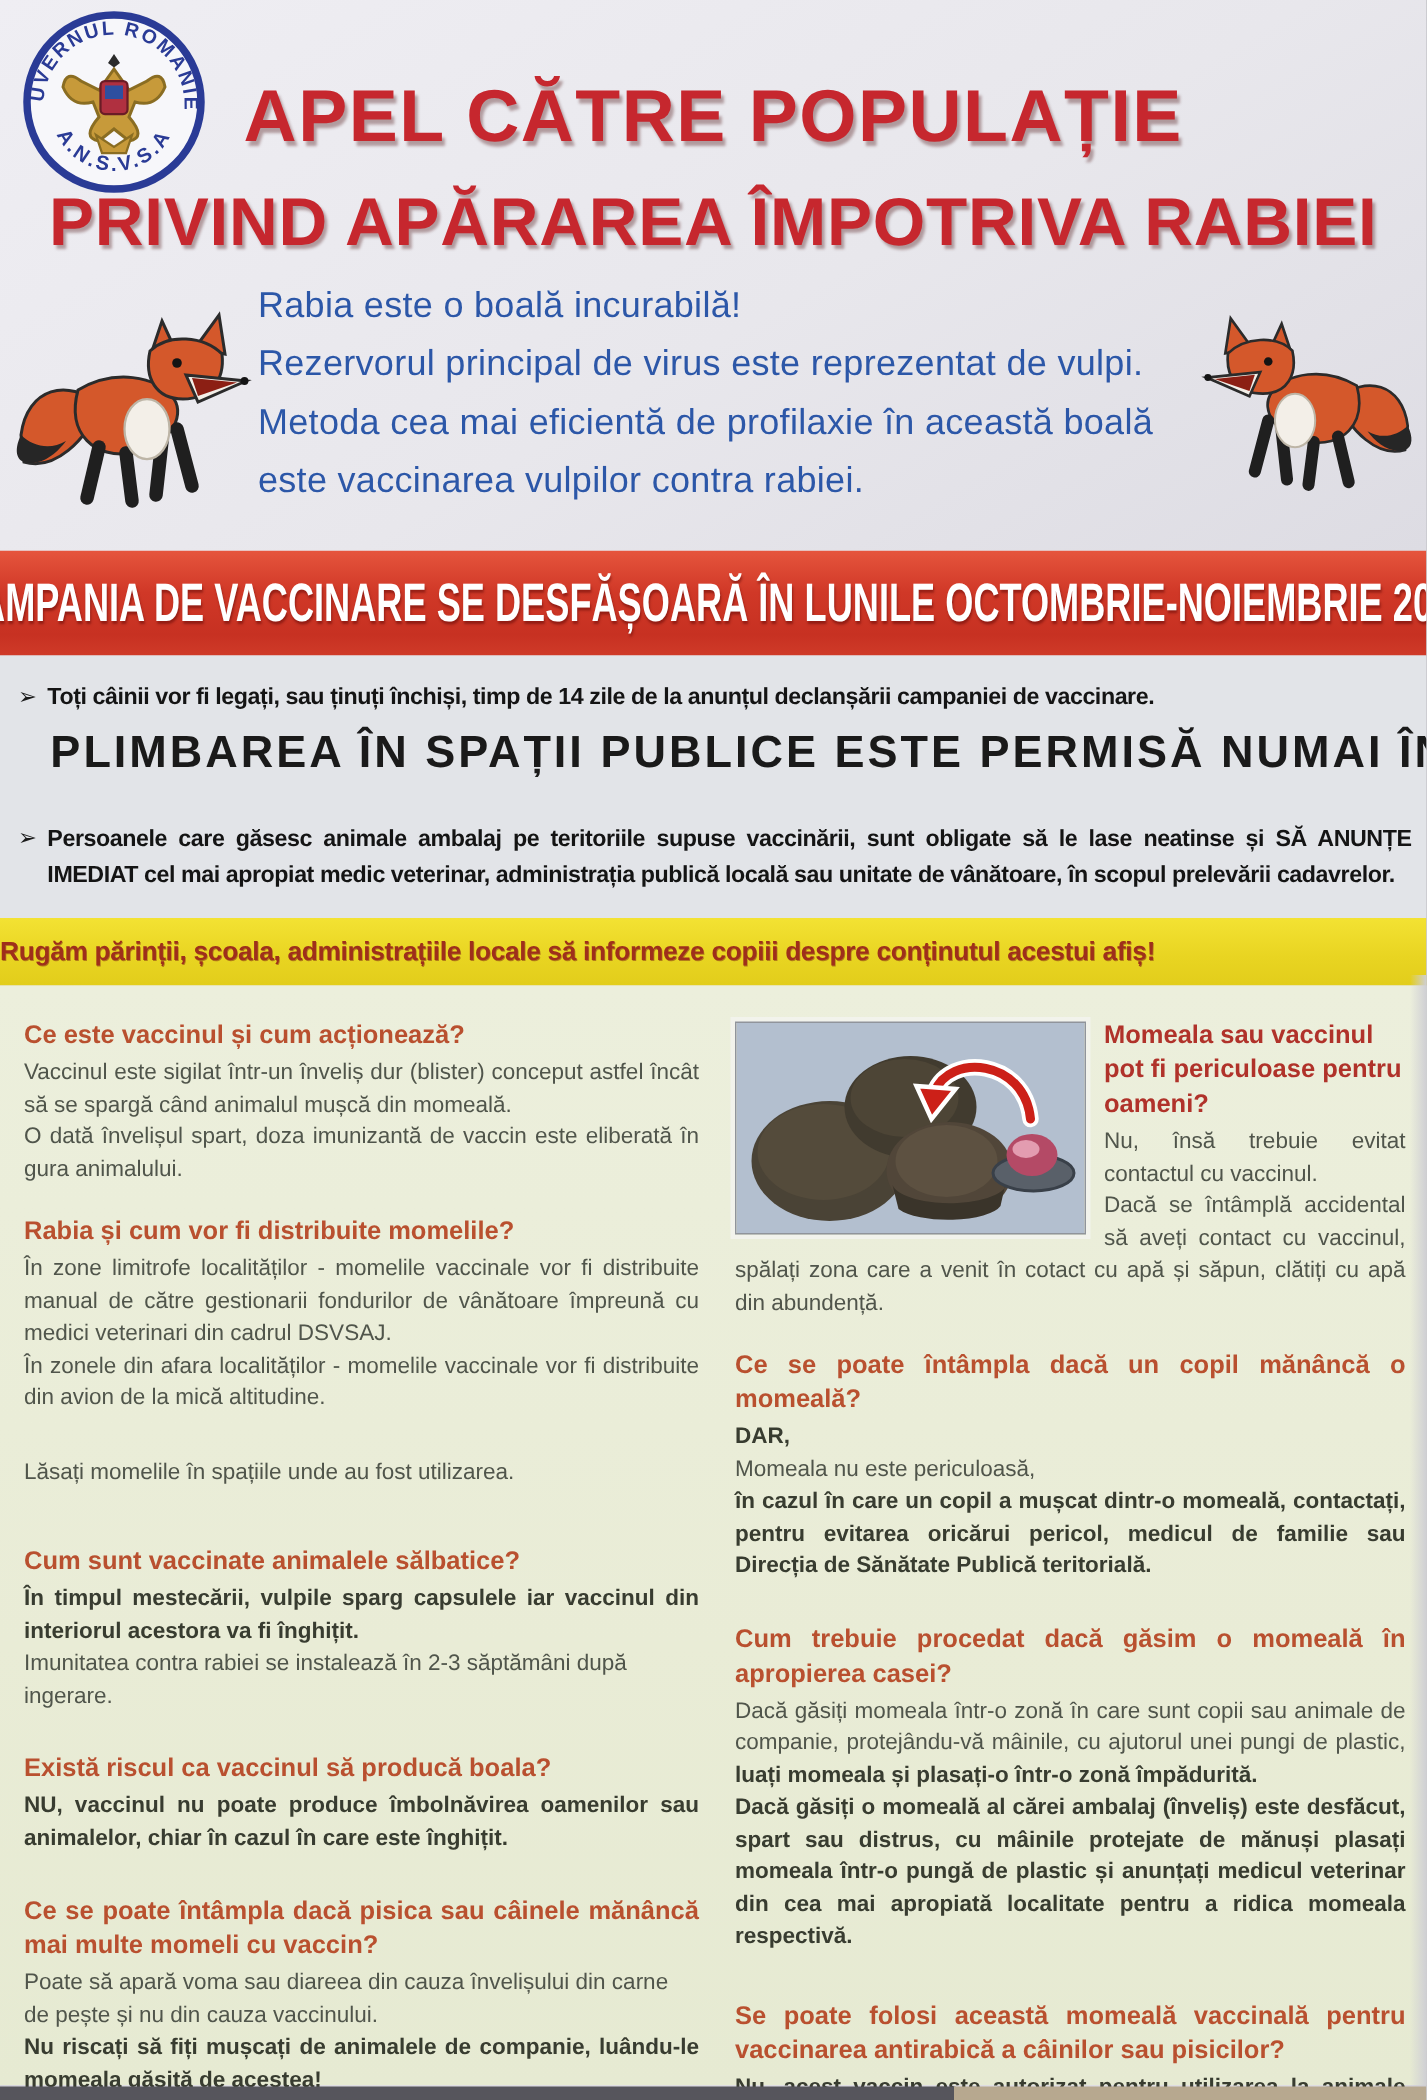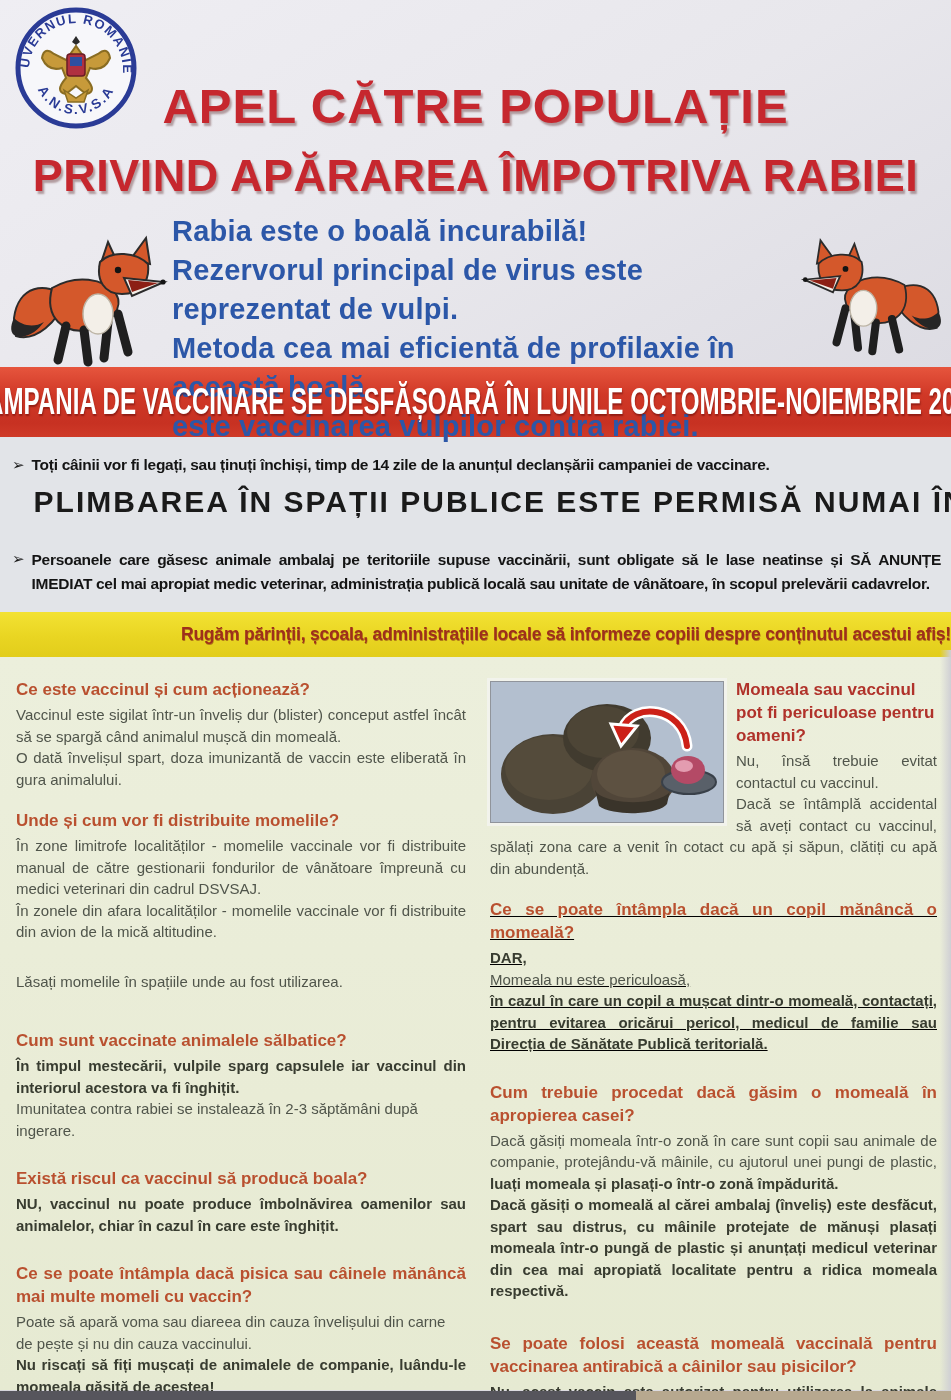--- a/index.html
+++ b/index.html
@@ -3,48 +3,48 @@
 <meta charset="utf-8">
 <style>
   html,body{margin:0;padding:0;background:#bdbdc2;}
   .page{position:relative;width:951px;height:1400px;margin:0 auto;overflow:hidden;
         font-family:"Liberation Sans",sans-serif;background:#e8e7ec;
         box-shadow:inset 0 0 60px rgba(120,120,130,.25);}
   
   .header{position:relative;height:367px;
           background:linear-gradient(150deg,#efeef3 0%,#e8e7ec 55%,#dddce3 100%);}
   .logo{position:absolute;left:14px;top:6px;width:124px;height:124px;}
-  .titles{padding-top:78px;text-align:center;}
+  .titles{padding-top:50px;text-align:center;}
   .title-line1{font-size:49px;font-weight:700;color:#c6272e;letter-spacing:1px;
                text-shadow:2px 3px 2px rgba(70,10,10,.35);}
   .title-line2{margin-top:16px;font-size:45px;font-weight:700;color:#c6272e;letter-spacing:0.5px;
                text-shadow:2px 3px 2px rgba(70,10,10,.35);}
   .intro-row{display:flex;align-items:flex-start;padding:10px 0 0 0;}
   .fox{flex:none;width:170px;height:152px;margin-top:10px;}
   .fox.right{width:152px;transform:scaleX(-1);margin-top:6px;}
-  .intro-text{flex:1;color:#2c57a8;font-weight:700;font-size:29px;line-height:39px;
+  .intro-text{flex:1;color:#2c57a8;font-weight:400;font-size:24px;line-height:39px;
               padding-left:2px;letter-spacing:0.2px;}
   
   .banner{height:70px;display:flex;align-items:center;justify-content:center;
           background:linear-gradient(180deg,#e6553d 0%,#d03827 40%,#c73122 80%,#cf3a28 100%);}
   .banner-text{color:#ffffff;font-weight:700;font-size:36px;white-space:nowrap;
                transform:scaleX(.67);transform-origin:center;
                text-shadow:1px 2px 2px rgba(80,0,0,.45);}
   
   .rules{background:#e2e4e8;padding:17px 10px 16px 12px;color:#141414;}
   .rule{display:flex;gap:7px;}
   .rule-bullet{flex:none;font-size:15px;line-height:22px;color:#1a1a1a;}
   .rule-body{flex:1;}
   .rule-text{font-size:15.5px;font-weight:700;letter-spacing:-0.3px;line-height:22px;}
   .rule2 .rule-text{text-align:justify;line-height:24px;}
   .rule-emphasis{font-size:30px;font-weight:700;letter-spacing:2px;white-space:nowrap;
                  padding:9px 0 2px 2px;color:#1a1a1a;}
   .rule2{margin-top:27px;}
   
-  .notice{height:45px;display:flex;align-items:center;justify-content:flex-end;
+  .notice{height:45px;display:flex;align-items:center;justify-content:flex-start;
           background:linear-gradient(180deg,#f3e233 0%,#e9d522 55%,#e2cd1b 100%);}
   .notice-text{color:#9e2f1b;font-weight:700;font-size:17.5px;letter-spacing:-0.2px;
                text-shadow:.5px .5px 0 rgba(125,36,19,.5);}
   
   .content{display:flex;gap:24px;box-sizing:border-box;height:733px;
            padding:21px 14px 0 16px;
            background:linear-gradient(180deg,#ecefdc 0%,#e9ecd6 60%,#e6ead2 100%);}
   .col-left{flex:none;width:450px;}
   .col-right{flex:1;min-width:0;}
   .section{margin-bottom:19px;display:flow-root;}
@@ -174,21 +174,21 @@
 
     <div class="col-left">
 
       <div class="section">
         <h3 class="sec-heading">Ce este vaccinul și cum acționează?</h3>
         <p class="body">Vaccinul este sigilat într-un înveliș dur (blister) conceput astfel încât să se spargă când animalul mușcă din momeală.</p>
         <p class="body">O dată învelișul spart, doza imunizantă de vaccin este eliberată în gura animalului.</p>
       </div>
 
       <div class="section">
-        <h3 class="sec-heading">Unde și cum vor fi distribuite momelile?</h3>
+        <h3 class="sec-heading">Rabia și cum vor fi distribuite momelile?</h3>
         <p class="body">În zone limitrofe localităților - momelile vaccinale vor fi distribuite manual de către gestionarii fondurilor de vânătoare împreună cu medici veterinari din cadrul DSVSAJ.</p>
         <p class="body">În zonele din afara localităților - momelile vaccinale vor fi distribuite din avion de la mică altitudine.</p>
       </div>
 
       <div class="section" style="margin-top:28px;">
         <p class="body left">Lăsați momelile în spațiile unde au fost utilizarea.</p>
       </div>
 
       <div class="section" style="margin-top:37px;">
         <h3 class="sec-heading">Cum sunt vaccinate animalele sălbatice?</h3>
@@ -227,21 +227,21 @@
             <path d="M196 64 C 192 24 142 20 132 46" fill="none" stroke="#ffffff" stroke-width="11" stroke-linecap="round"></path>
             <path d="M196 64 C 192 24 142 20 132 46" fill="none" stroke="#cc2018" stroke-width="6" stroke-linecap="round"></path>
             <polygon points="120,42 146,44 130,64" fill="#cc2018" stroke="#ffffff" stroke-width="3"></polygon>
           </g>
         </svg>
         <h3 class="sec-heading red">Momeala sau vaccinul pot fi periculoase pentru oameni?</h3>
         <p class="body">Nu, însă trebuie evitat contactul cu vaccinul.</p>
         <p class="body">Dacă se întâmplă accidental să aveți contact cu vaccinul, spălați zona care a venit în cotact cu apă și săpun, clătiți cu apă din abundență.</p>
       </div>
 
-      <div class="section" style="margin-top:8px;text-decoration:underline;">
+      <div class="section" style="margin-top:8px;">
         <h3 class="sec-heading">Ce se poate întâmpla dacă un copil mănâncă o momeală?</h3>
         <p class="body pb left">DAR,</p>
         <p class="body left">Momeala nu este periculoasă,</p>
         <p class="body pb">în cazul în care un copil a mușcat dintr-o momeală, contactați, pentru evitarea oricărui pericol, medicul de familie sau Direcția de Sănătate Publică teritorială.</p>
       </div>
 
       <div class="section" style="margin-top:26px;">
         <h3 class="sec-heading">Cum trebuie procedat dacă găsim o momeală în apropierea casei?</h3>
         <p class="body"><span>Dacă găsiți momeala într-o zonă în care sunt copii sau animale de companie, protejându-vă mâinile, cu ajutorul unei pungi de plastic, </span><span class="pb">luați momeala și plasați-o într-o zonă împădurită.</span></p>
         <p class="body pb">Dacă găsiți o momeală al cărei ambalaj (înveliș) este desfăcut, spart sau distrus, cu mâinile protejate de mănuși plasați momeala într-o pungă de plastic și anunțați medicul veterinar din cea mai apropiată localitate pentru a ridica momeala respectivă.</p>

